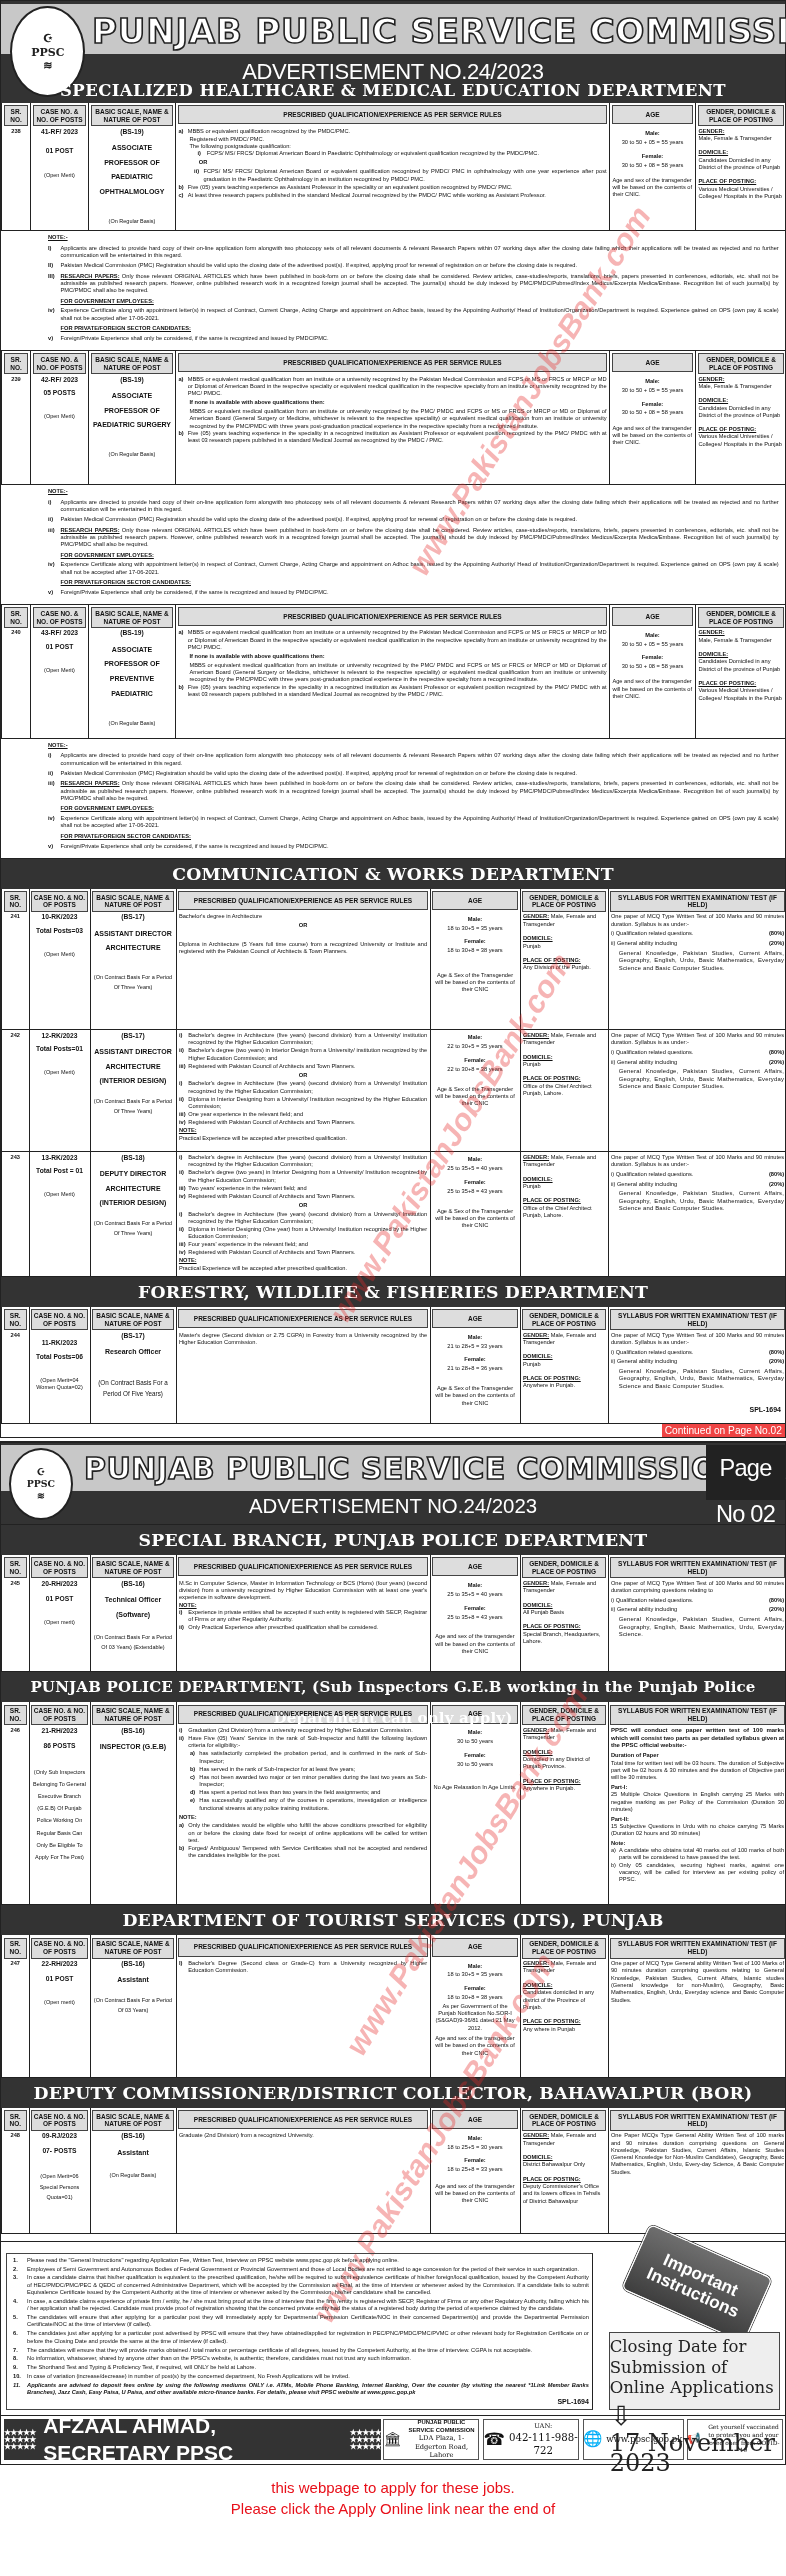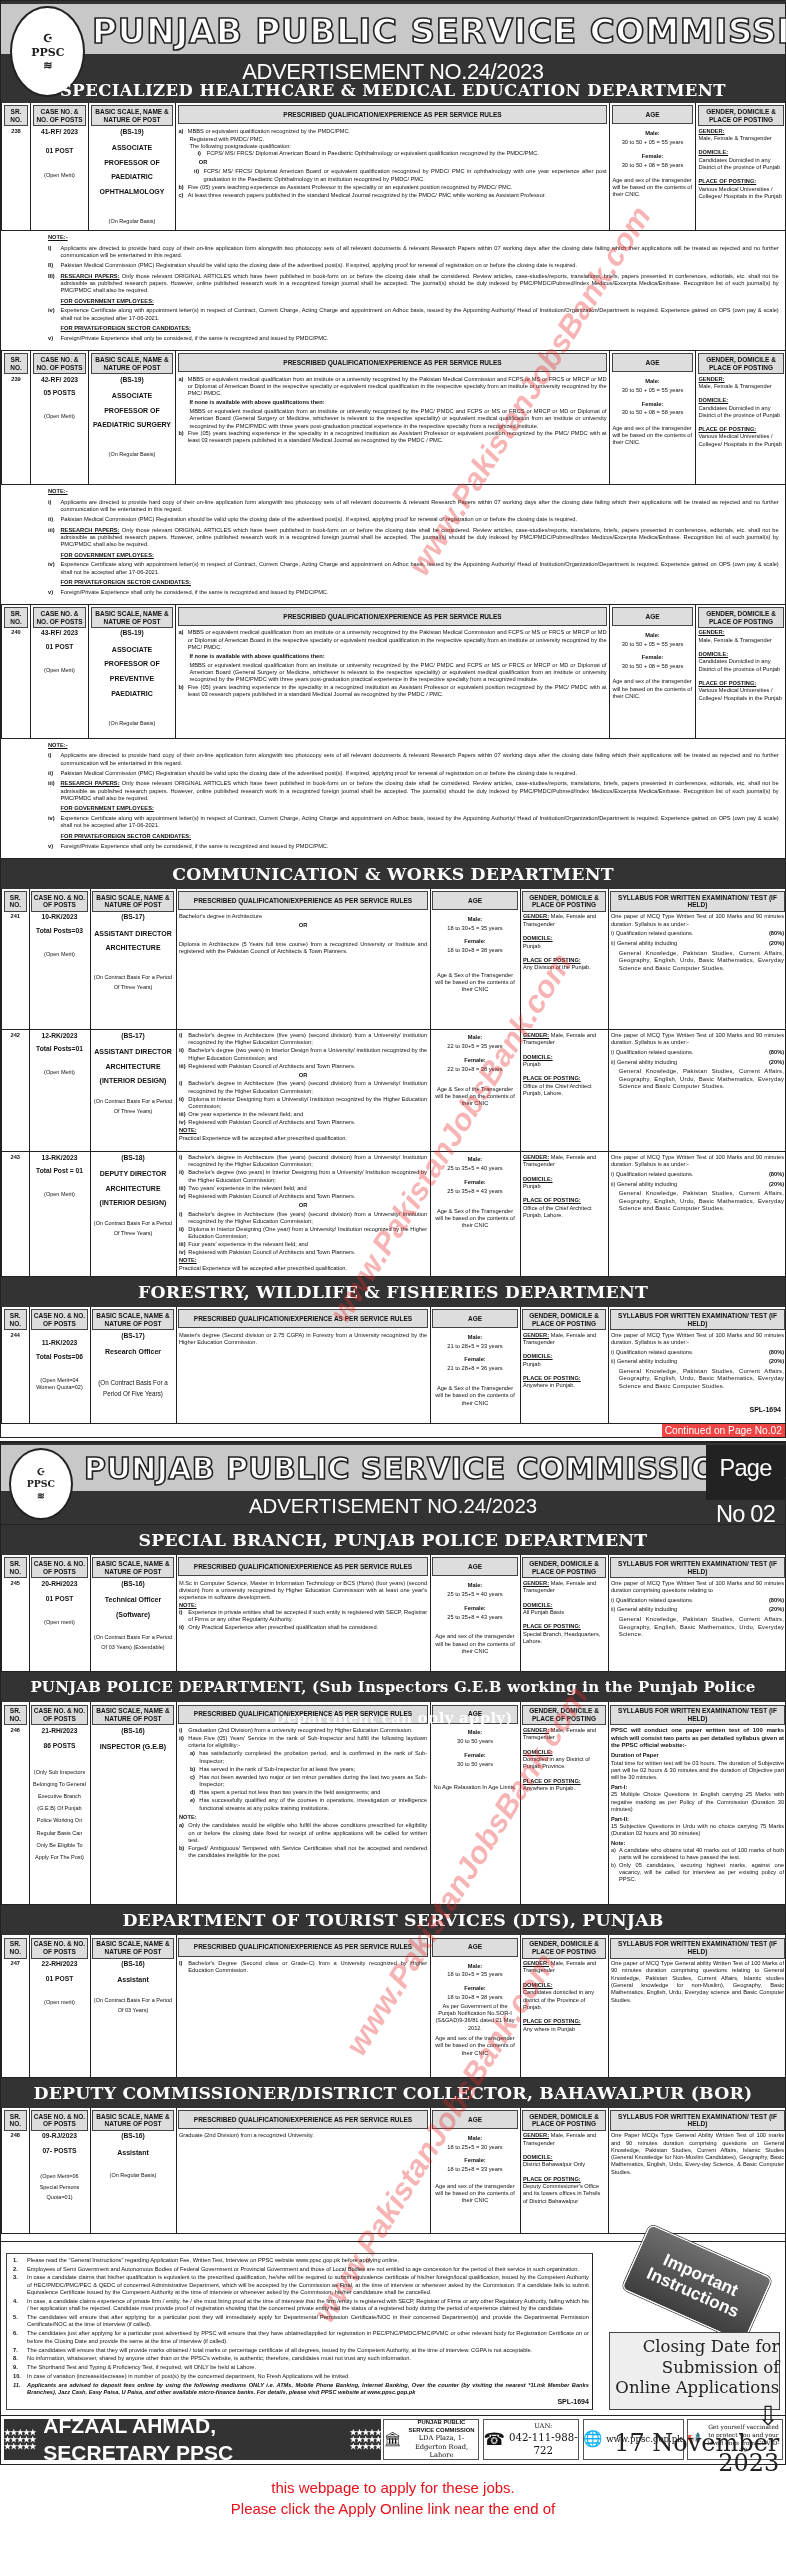--- a/index.html
+++ b/index.html
@@ -67,21 +67,21 @@
 .hdr2 .pg{position:absolute;right:0;top:1.6px;width:79px;height:55px;background:#222;color:#fff;font-size:23.6px;text-align:center;line-height:46px;letter-spacing:-0.8px}
 .hdr2 .adv{position:absolute;left:0;right:0;top:50px;text-align:center;color:#fff;font-size:20.4px}
 .instr{display:flex;border-top:1.6px solid #222;padding:11px 4.7px 4.7px 4.7px;position:relative}
 .instr .list{flex:1;font-size:5.7px;border:0.8px solid #444;border-right:1.6px solid #222;padding:3.1px 3.1px 1.6px 6.3px;margin-right:6.3px}
 .instr .list .it{display:flex;gap:4.7px;margin-bottom:1.6px;text-align:justify}
 .instr .list .it .k{font-weight:bold;min-width:9.4px}
 .instr .list .it.em{font-style:italic;font-weight:bold}
 .instr .list .spl{padding:0}
 .instr .side{width:181px;position:relative}
 .tag{position:absolute;left:31px;top:-4.7px;width:134px;height:71px;transform:rotate(24deg);background:linear-gradient(#6e6e6e,#3e3e3e);border-radius:6.3px;border:1.6px solid #fff;box-shadow:0 0 0 0.8px #333;color:#fff;font-weight:bold;font-size:17.3px;line-height:19px;text-align:center;padding-top:15.7px}
-.closing{position:absolute;left:9.4px;right:0;top:79px;bottom:0;border:0.8px solid #444;background:#eee;text-align:right;font-family:"DejaVu Serif",serif;font-size:16.5px;line-height:20.4px;padding-top:4.7px;color:#222}
+.closing{position:absolute;left:9.4px;right:0;top:79px;bottom:0;border:0.8px solid #444;background:#eee;text-align:left;font-family:"DejaVu Serif",serif;font-size:16.5px;line-height:20.4px;padding-top:4.7px;color:#222}
 .closing .arr{font-size:27px;line-height:31px;margin:1.6px 0}
 .closing .date{font-size:24px}
 .footer{display:flex;border-top:1.6px solid #222;height:49px}
 .sec-name{flex:0 0 377px;background:#333;color:#fff;display:flex;align-items:center;justify-content:center;font-size:21px;font-weight:bold;gap:7.9px;margin:3.1px 0 3.1px 3.1px}
 .sec-name .st{font-size:7.9px;line-height:7px;letter-spacing:-0.8px;color:#fff}
 .fbox{flex:1;border:0.8px solid #555;margin:3.1px 1.6px;display:flex;align-items:center;justify-content:center;text-align:center;font-family:"DejaVu Serif",serif;font-size:6.7px;gap:3.1px}
 .fbox .b1{font-family:"Liberation Sans",sans-serif;font-weight:bold;font-size:5.9px}
 .fbox .uan{font-size:10.2px}
 .apply{color:#e8101a;text-align:center;font-size:15px;line-height:21px;padding:12.6px 0 9.4px;background:#fff}
 .wm{position:absolute;color:rgba(230,40,40,.35);font-size:31px;font-weight:bold;transform:rotate(-58deg);pointer-events:none;white-space:nowrap;font-style:italic}

